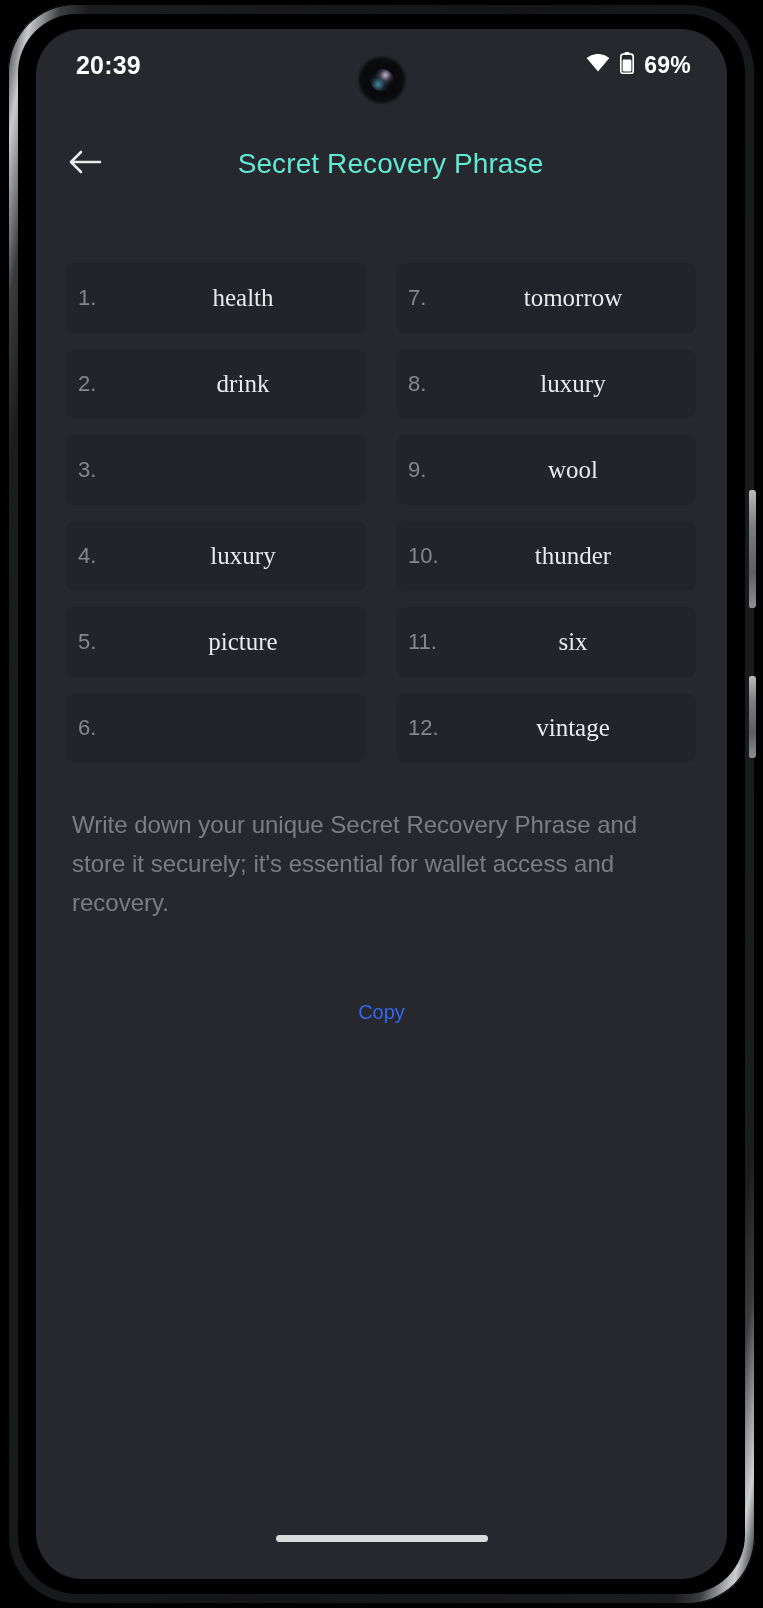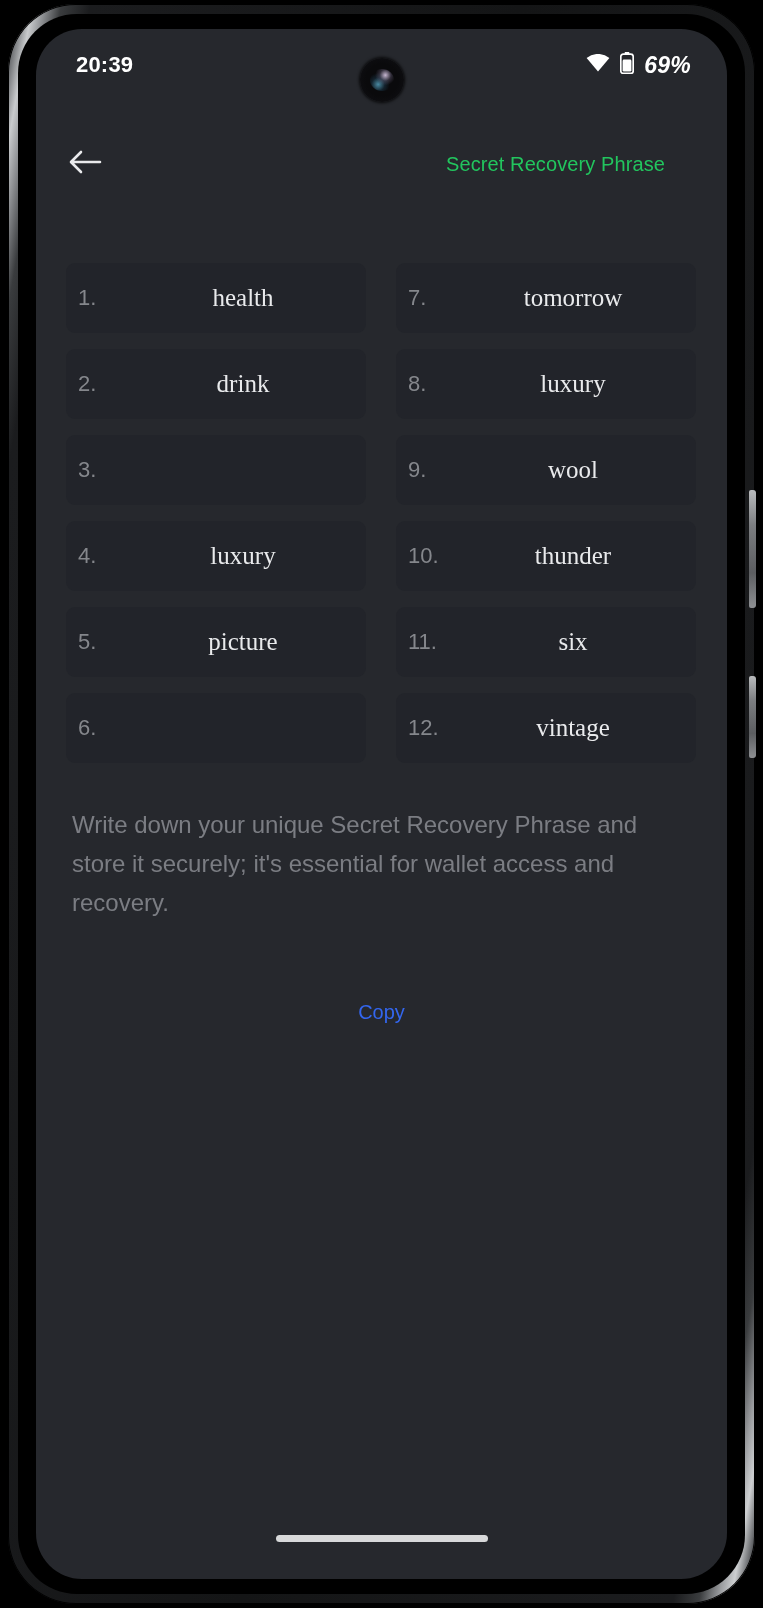--- a/index.html
+++ b/index.html
@@ -80,29 +80,28 @@
     width: 100%;
     height: 72px;
     display: flex;
     align-items: center;
     justify-content: space-between;
     padding: 0 36px 0 40px;
     box-sizing: border-box;
     color: #ffffff;
   }
   .status-time {
-    font-size: 22px;
+    font-size: 25px;
     font-weight: bold;
     letter-spacing: 0.2px;
   }
   .status-right {
     display: flex;
     align-items: center;
     gap: 10px;
-    font-style: italic;
   }
   .icon-wifi { display:block; }
   .icon-battery { display:block; }
   .status-battery-text {
     font-size: 23px;
     font-weight: bold;
     letter-spacing: 0.2px;
   }
 
   
@@ -141,23 +140,23 @@
     width: 62px;
     height: 62px;
     margin-left: 18px;
     display: flex;
     align-items: center;
     justify-content: center;
     cursor: pointer;
   }
   .page-title {
     flex: 1;
-    text-align: right;
-    color: #22c55e;
-    font-size: 20px;
+    text-align: center;
+    color: #5eead4;
+    font-size: 28px;
     font-weight: normal;
     letter-spacing: 0.1px;
     margin-right: 62px;
   }
 
   
   .word-grid {
     position: absolute;
     left: 30px;
     top: 234px;

